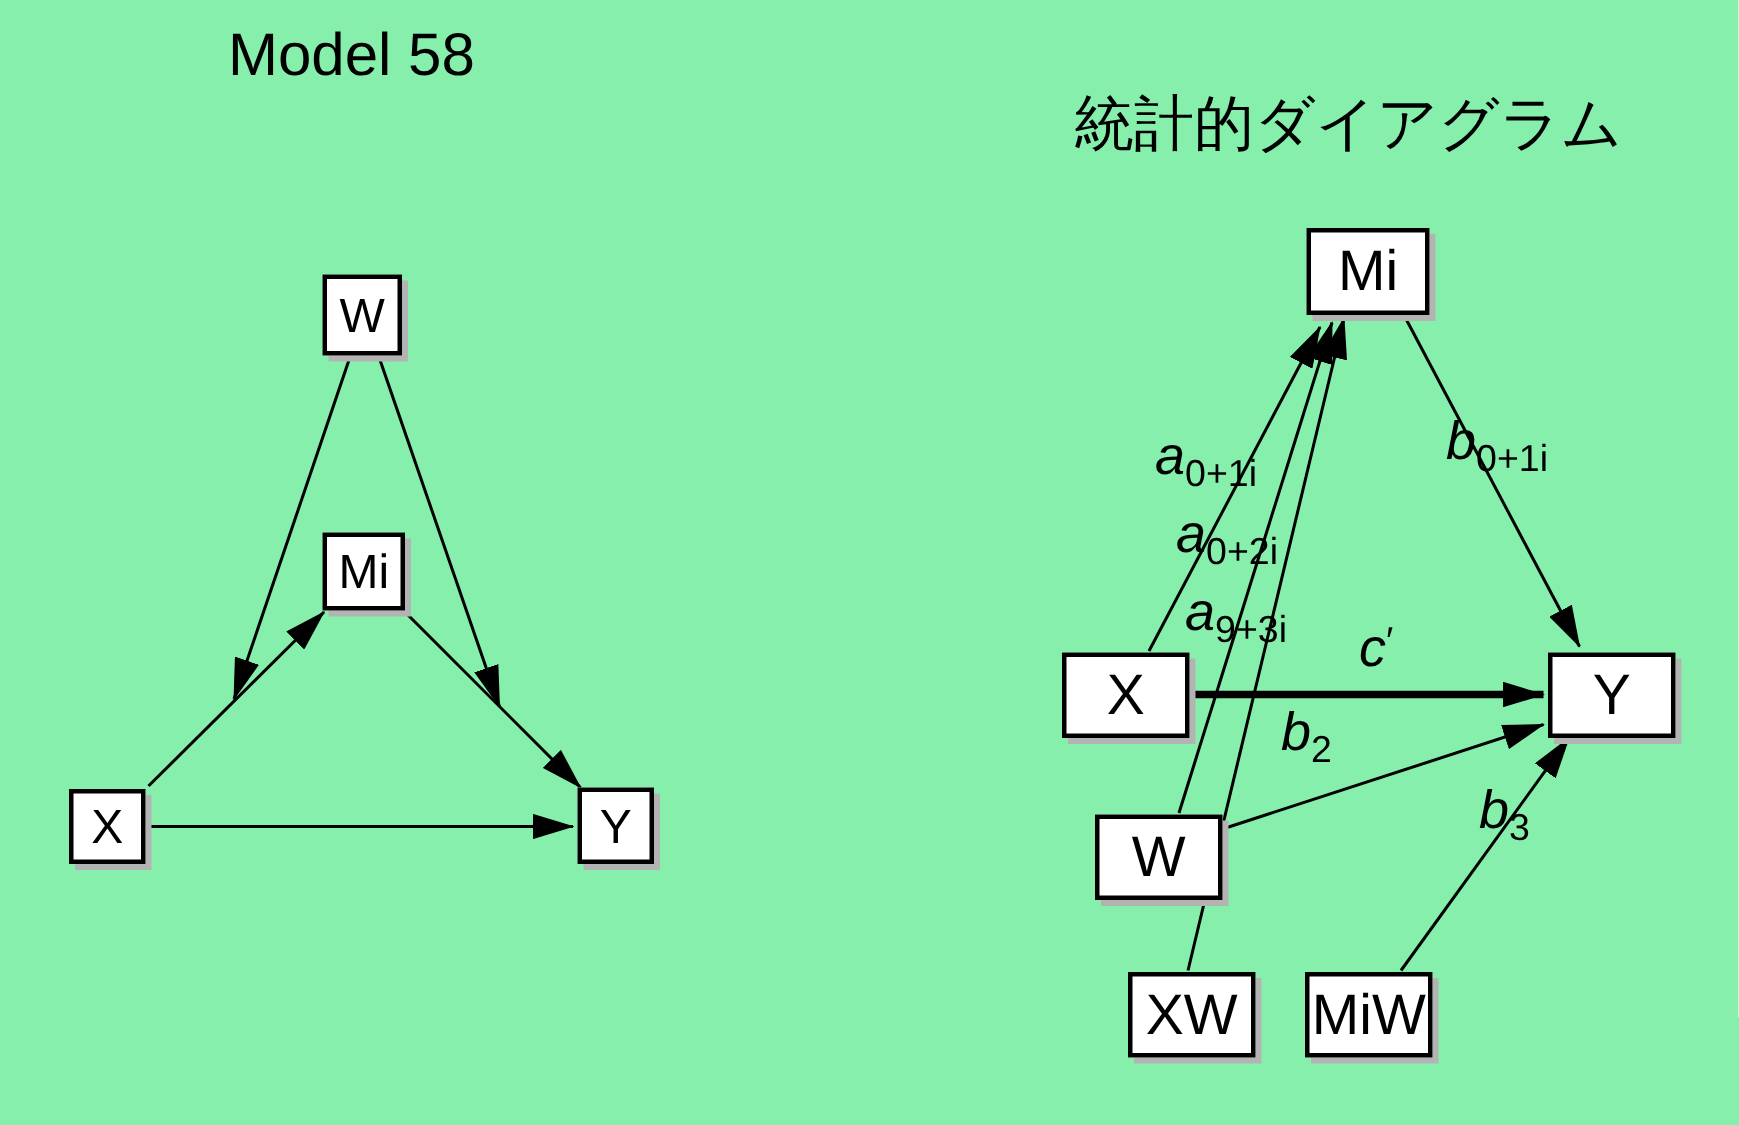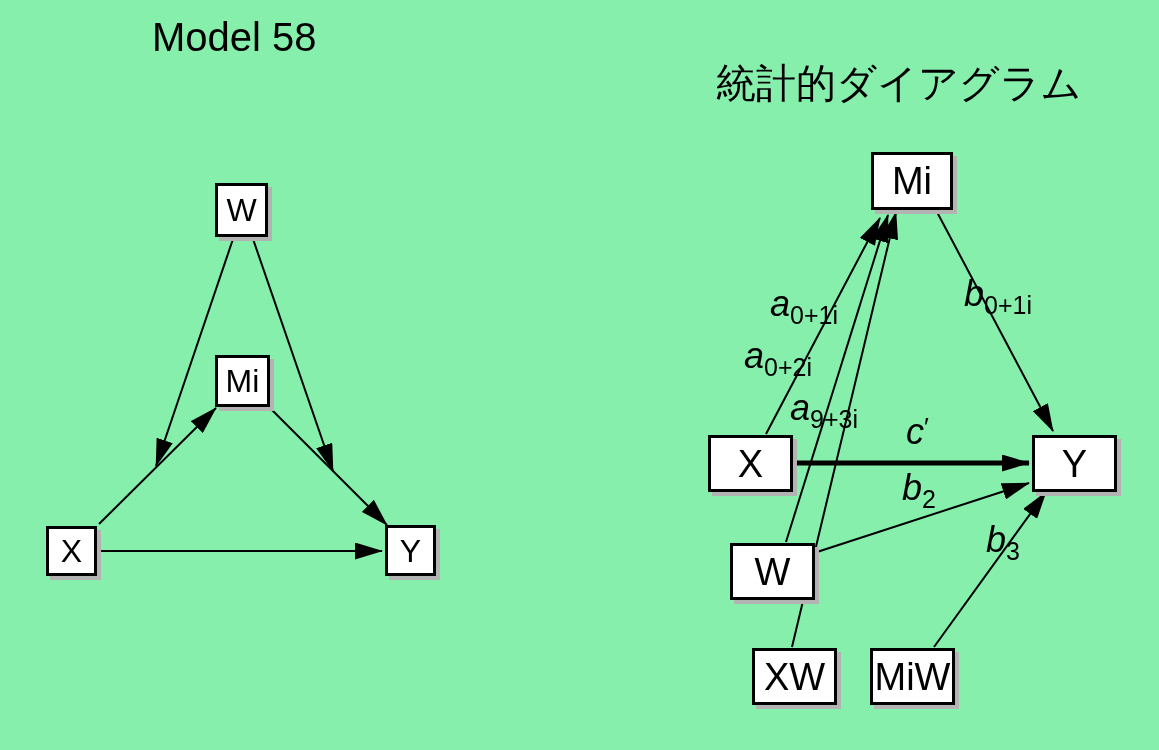--- a/index.html
+++ b/index.html
@@ -88,32 +88,32 @@
   <div class="node node-lg" style="left:752px;top:648px;width:85px;height:57px">
     <span>XW</span>
   </div>
   <div class="node node-lg" style="left:870px;top:648px;width:85px;height:57px">
     <span>MiW</span>
   </div>
 
   <div class="plabel" style="left:770px;top:286px">
     <span class="pm">a</span><sub class="ps">0+1i</sub>
   </div>
-  <div class="plabel" style="left:744px;top:338px">
+  <div class="plabel" style="left:784px;top:338px">
     <span class="pm">a</span><sub class="ps">0+2i</sub>
   </div>
   <div class="plabel" style="left:790px;top:390px">
     <span class="pm">a</span><sub class="ps">9+3i</sub>
   </div>
   <div class="plabel" style="left:964px;top:276px">
     <span class="pm">b</span><sub class="ps">0+1i</sub>
   </div>
   <div class="plabel" style="left:906px;top:414px">
     <span class="pm">c</span><sup class="ps">′</sup>
   </div>
-  <div class="plabel" style="left:902px;top:470px">
+  <div class="plabel" style="left:854px;top:470px">
     <span class="pm">b</span><sub class="ps">2</sub>
   </div>
   <div class="plabel" style="left:986px;top:522px">
     <span class="pm">b</span><sub class="ps">3</sub>
   </div>
 
 </div>
 
 </body></html>

